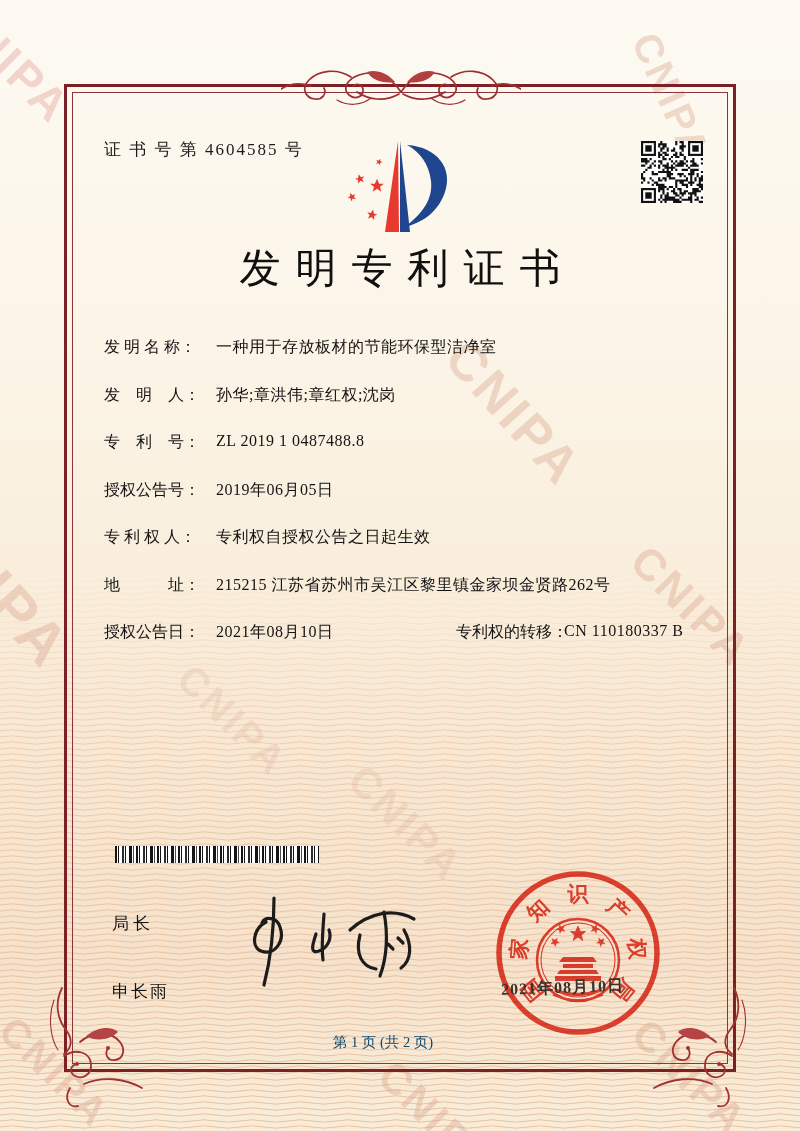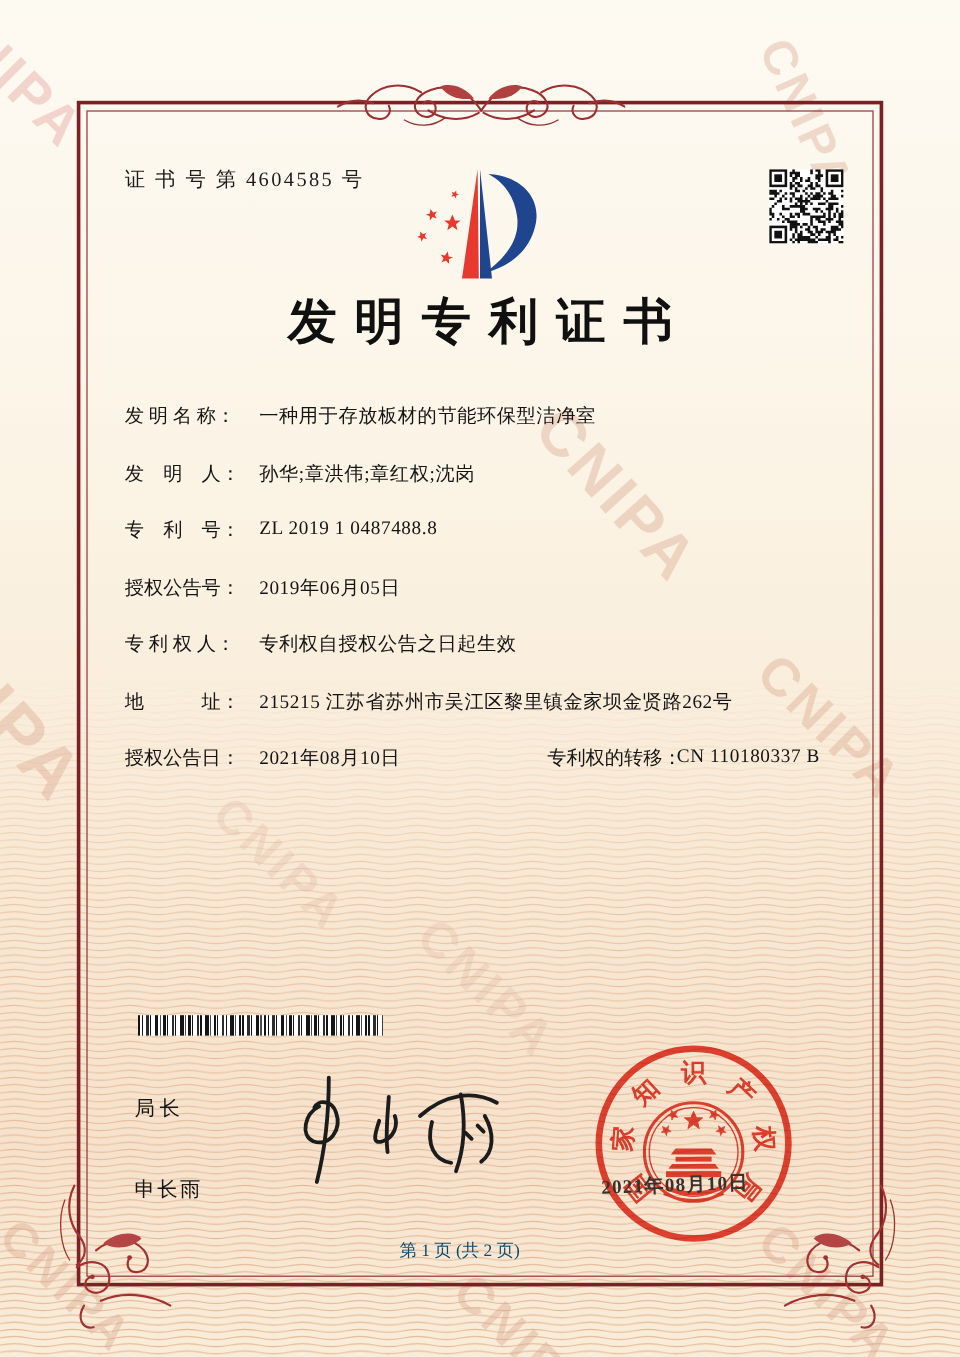--- a/index.html
+++ b/index.html
@@ -15,21 +15,21 @@
     color:rgba(216,162,140,.38);letter-spacing:3px;white-space:nowrap;
     transform-origin:left top;pointer-events:none;
   }
   
   .frame{position:absolute;left:64px;top:84px;width:666px;height:982px;border:3px solid #7b2125;}
   .frame-inner{position:absolute;inset:5px;border:1px solid #8d3438;}
   
   .cert-no{position:absolute;left:104px;top:138px;font-size:17px;letter-spacing:2px;color:#1c1c1c;}
   .title{
     position:absolute;left:0;top:241px;width:100%;text-align:center;
-    font-size:41px;font-weight:bold;letter-spacing:15px;text-indent:15px;color:#101010;
+    font-size:41px;font-weight:normal;letter-spacing:15px;text-indent:15px;color:#101010;
   }
   
   .fr{position:absolute;left:104px;width:606px;font-size:16px;color:#141414;}
   .flabel{display:inline-block;width:106px;white-space:pre;vertical-align:top;}
   .fvalue{margin-left:6px;letter-spacing:.5px;}
   .grant-label{position:absolute;left:352px;width:106px;}
   .grant-value{position:absolute;left:460px;letter-spacing:.5px;}
   
   .body-text{
     position:absolute;left:104px;top:653px;width:596px;

